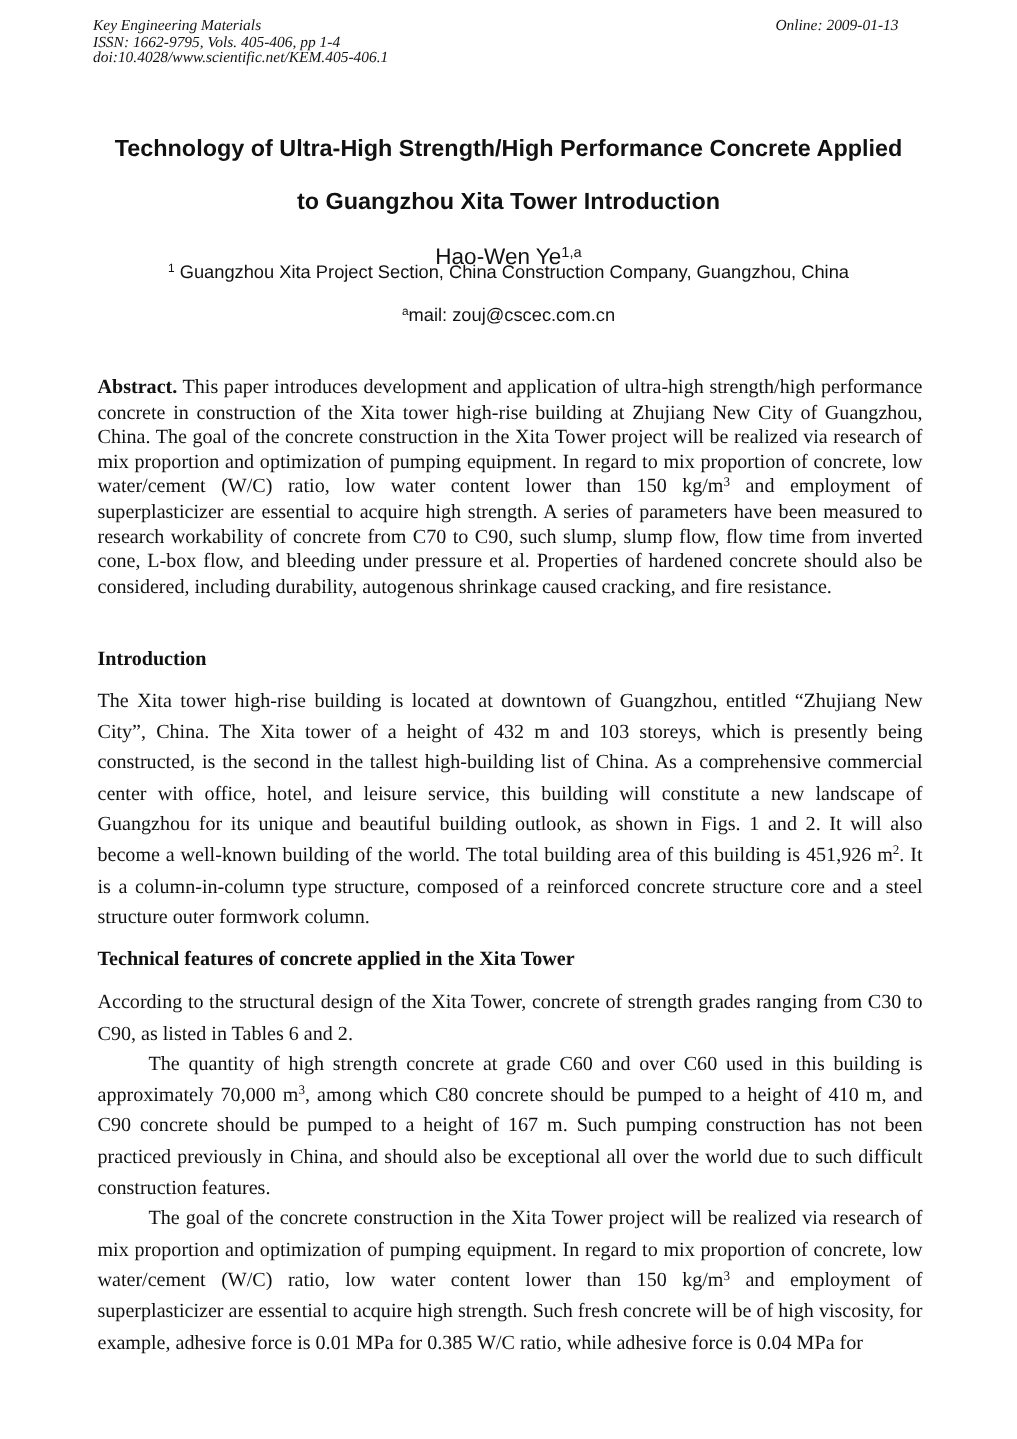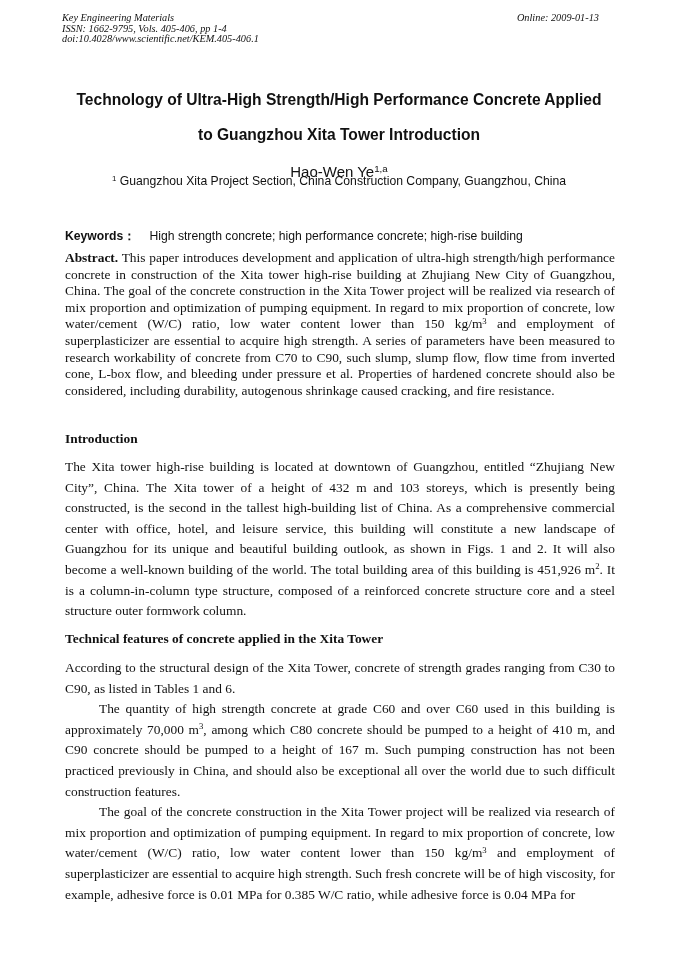--- a/index.html
+++ b/index.html
@@ -32,34 +32,34 @@
     <div>doi:10.4028/www.scientific.net/KEM.405-406.1</div>
     <div class="online">Online: 2009-01-13</div>
   </div>
 
   <div class="title" style="top:91px;">Technology of Ultra-High Strength/High Performance Concrete Applied</div>
   <div class="title" style="top:126px;">to Guangzhou Xita Tower Introduction</div>
 
   <div class="author"><span>Hao-Wen Ye</span><sup>1,a</sup></div>
 
   <div class="affil" style="top:174px;"><sup>1</sup><span> Guangzhou Xita Project Section, China Construction Company, Guangzhou, China</span></div>
+  <div class="affil" style="top:203px;"><sup>a</sup><span>mail: zouj@cscec.com.cn</span></div>
 
-  <div class="keywords"><span class="kl">Keywords：</span><span>High strength concrete; high performance concrete; high-rise building</span></div>
 
   <div class="body-text abstract">
       <p><span class="label">Abstract.</span><span> This paper introduces development and application of ultra-high strength/high performance concrete in construction of the Xita tower high-rise building at Zhujiang New City of Guangzhou, China. The goal of the concrete construction in the Xita Tower project will be realized via research of mix proportion and optimization of pumping equipment. In regard to mix proportion of concrete, low water/cement (W/C) ratio, low water content lower than 150 kg/m</span><sup>3</sup><span> and employment of superplasticizer are essential to acquire high strength. A series of parameters have been measured to research workability of concrete from C70 to C90, such slump, slump flow, flow time from inverted cone, L-box flow, and bleeding under pressure et al. Properties of hardened concrete should also be considered, including durability, autogenous shrinkage caused cracking, and fire resistance.</span></p>
     </div>
 
   <div class="heading" style="top:431px;">Introduction</div>
 
   <div class="body-text para" style="top:457px;">
       <p><span>The Xita tower high-rise building is located at downtown of Guangzhou, entitled “Zhujiang New City”, China. The Xita tower of a height of 432 m and 103 storeys, which is presently being constructed, is the second in the tallest high-building list of China. As a comprehensive commercial center with office, hotel, and leisure service, this building will constitute a new landscape of Guangzhou for its unique and beautiful building outlook, as shown in Figs. 1 and 2. It will also become a well-known building of the world. The total building area of this building is 451,926 m</span><sup>2</sup><span>. It is a column-in-column type structure, composed of a reinforced concrete structure core and a steel structure outer formwork column.</span></p>
     </div>
 
   <div class="heading" style="top:631px;">Technical features of concrete applied in the Xita Tower</div>
 
   <div class="body-text para" style="top:658px;">
-    <p>According to the structural design of the Xita Tower, concrete of strength grades ranging from C30 to C90, as listed in Tables 1 and 6.</p>
+    <p>According to the structural design of the Xita Tower, concrete of strength grades ranging from C30 to C90, as listed in Tables 6 and 2.</p>
     <p class="indent"><span>The quantity of high strength concrete at grade C60 and over C60 used in this building is approximately 70,000 m</span><sup>3</sup><span>, among which C80 concrete should be pumped to a height of 410 m, and C90 concrete should be pumped to a height of 167 m. Such pumping construction has not been practiced previously in China, and should also be exceptional all over the world due to such difficult construction features.</span></p>
     <p class="indent"><span>The goal of the concrete construction in the Xita Tower project will be realized via research of mix proportion and optimization of pumping equipment. In regard to mix proportion of concrete, low water/cement (W/C) ratio, low water content lower than 150 kg/m</span><sup>3</sup><span> and employment of superplasticizer are essential to acquire high strength. Such fresh concrete will be of high viscosity, for example, adhesive force is 0.01 MPa for 0.385 W/C ratio, while adhesive force is 0.04 MPa for</span></p>
   </div>
 
 </div>
 
 </body></html>

